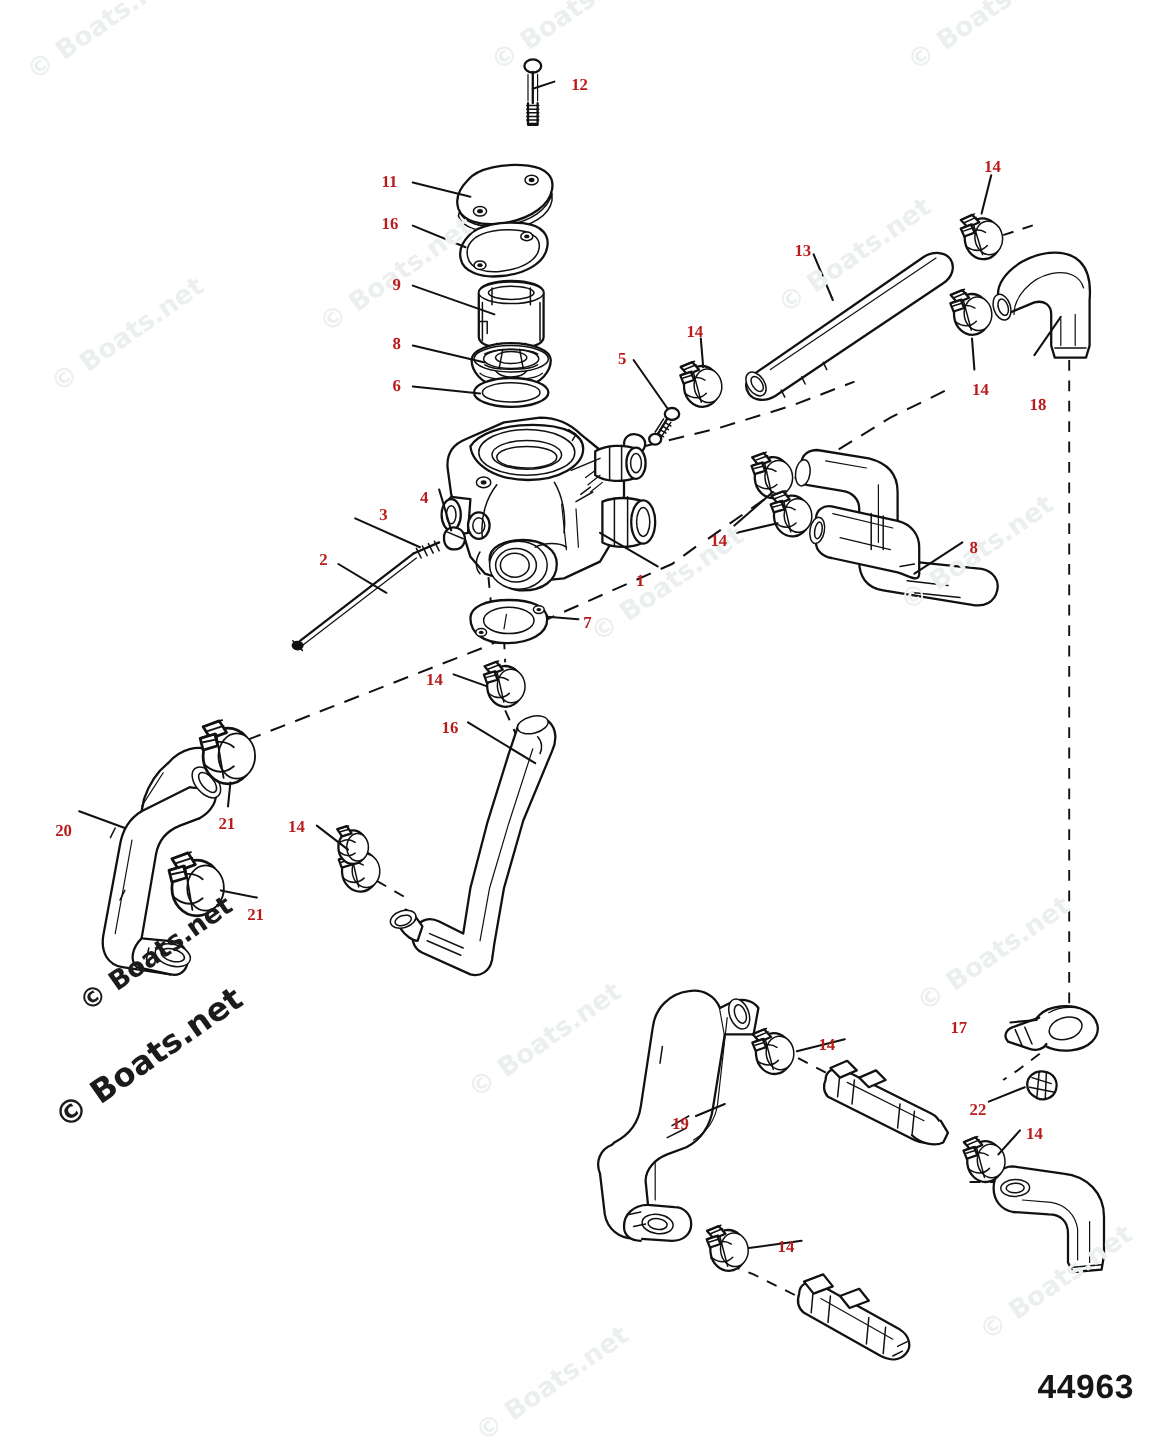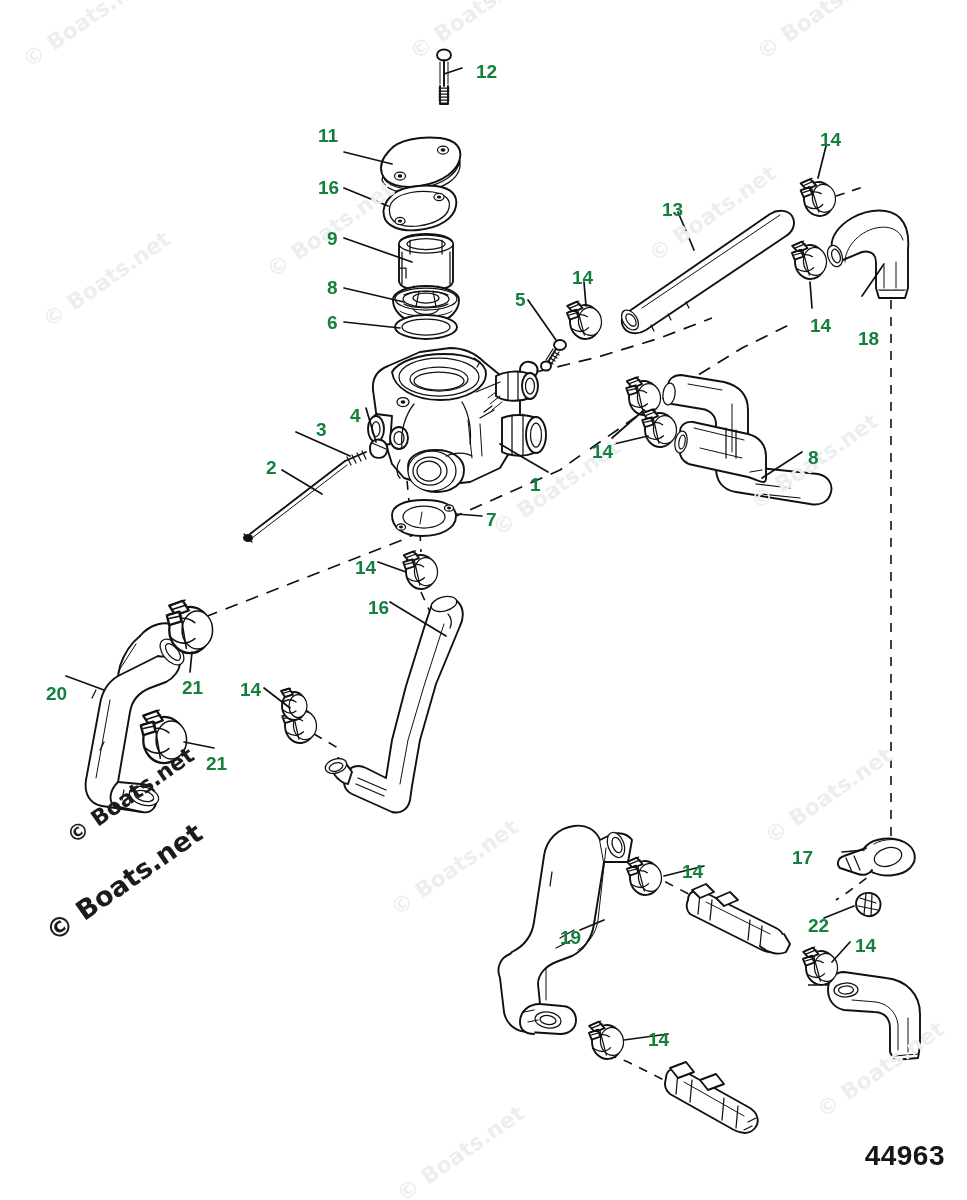--- a/index.html
+++ b/index.html
@@ -23,22 +23,22 @@
   }
   .wm-light{color:#eceff0;}
   .wm-dark{color:#1b1b1b;}
   .partno{
     position:absolute;right:22px;bottom:28px;
     font-family:"Liberation Sans","DejaVu Sans",sans-serif;
     font-weight:bold;font-size:28px;color:#161616;letter-spacing:.5px;
   }
   .lbl{
     position:absolute;
-    font-family:Liberation Sans, sans-serif;
-    font-weight:bold;font-size:19px;color:#15803d;
+    font-family:Liberation Serif, serif;
+    font-weight:bold;font-size:14px;color:#b91c1c;
     line-height:19px;white-space:nowrap;
   }
 </style>
 </head>
 <body>
 
 <div id="stage">
 
   <div class="layer">
   <svg width="967" height="1200" viewBox="0 0 967 1200" xmlns="http://www.w3.org/2000/svg">
@@ -537,21 +537,21 @@
       <div class="lbl" style="left: 530px; top: 475px;">1</div>
       <div class="lbl" style="left: 266px; top: 458px;">2</div>
       <div class="lbl" style="left: 316px; top: 420px;">3</div>
       <div class="lbl" style="left: 350px; top: 406px;">4</div>
       <div class="lbl" style="left: 515px; top: 290px;">5</div>
       <div class="lbl" style="left: 327px; top: 313px;">6</div>
       <div class="lbl" style="left: 486px; top: 510px;">7</div>
       <div class="lbl" style="left: 327px; top: 278px;">8</div>
       <div class="lbl" style="left: 327px; top: 229px;">9</div>
       <div class="lbl" style="left: 318px; top: 178px;">16</div>
-      <div class="lbl" style="left: 318px; top: 126px;">11</div>
+      <div class="lbl" style="left: 318px; top: 143px;">11</div>
       <div class="lbl" style="left: 476px; top: 62px;">12</div>
       <div class="lbl" style="left: 662px; top: 200px;">13</div>
       <div class="lbl" style="left: 820px; top: 130px;">14</div>
       <div class="lbl" style="left: 810px; top: 316px;">14</div>
       <div class="lbl" style="left: 572px; top: 268px;">14</div>
       <div class="lbl" style="left: 592px; top: 442px;">14</div>
       <div class="lbl" style="left: 355px; top: 558px;">14</div>
       <div class="lbl" style="left: 240px; top: 680px;">14</div>
       <div class="lbl" style="left: 682px; top: 862px;">14</div>
       <div class="lbl" style="left: 855px; top: 936px;">14</div>

